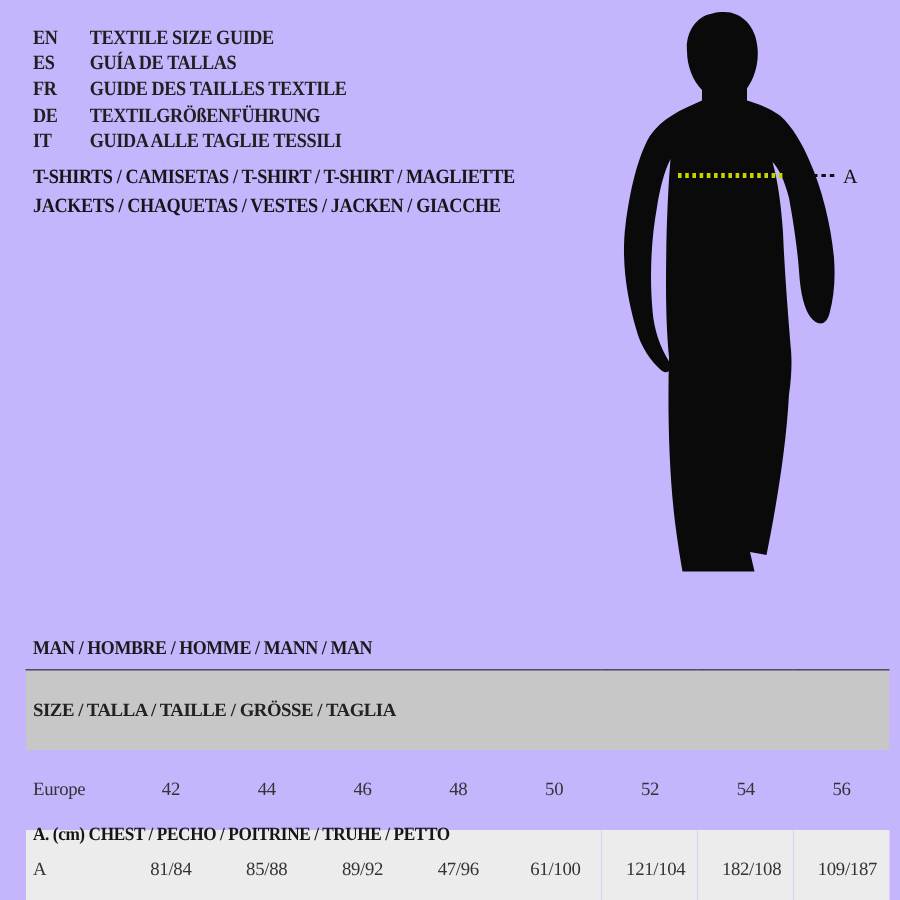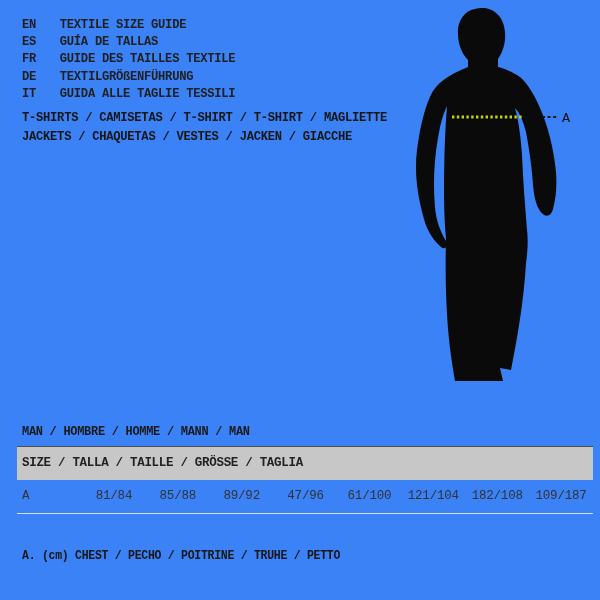--- a/index.html
+++ b/index.html
@@ -1,18 +1,18 @@
 <!DOCTYPE html>
 <html><head>
 <meta charset="utf-8">
 <style>
   html,body{margin:0;padding:0;background:#fff;}
   .canvas{
-    position:relative;width:600px;height:600px;background:#3b82f6;overflow:hidden;
-    font-family:Liberation Mono, monospace;color:#2d2d2d;
+    position:relative;width:600px;height:600px;background:#c4b5fd;overflow:hidden;
+    font-family:Liberation Serif, serif;color:#2d2d2d;
   }
   
   .lang-block{
     position:absolute;left:22px;top:16px;
     font-size:13.5px;font-weight:700;letter-spacing:-0.3px;color:#1f1f1f;
     transform:scaleX(0.9);transform-origin:0 0;
   }
   .lang-row{display:flex;height:17.2px;line-height:17.2px;white-space:nowrap;}
   .lang-code{width:42px;flex:0 0 42px;}
   
@@ -32,21 +32,21 @@
   }
   
   .size-table{
     position:absolute;left:17px;top:446px;width:576px;
     border-collapse:collapse;table-layout:fixed;
     font-size:12.5px;letter-spacing:-0.2px;color:#333;
     border-top:1px solid #4f4f4f;border-bottom:1px solid #d9d9d9;
   }
   .size-table col.label-col{width:65px;}
   .size-table th,.size-table td{
-    padding:0;height:33px;line-height:17px;font-weight:400;
+    padding:16px;height:21px;line-height:17px;font-weight:400;
     text-align:center;white-space:nowrap;overflow:hidden;
   }
   .size-table thead th{
     background:#c7c7c7;text-align:left;padding-left:5px;
     font-weight:700;color:#222;letter-spacing:-0.3px;
   }
   .size-table tbody th{text-align:left;padding-left:5px;font-weight:400;}
   .size-table tbody tr:nth-child(2),
   .size-table tbody tr:nth-child(3){background:#ececec;}
   .size-table tbody tr:nth-child(4) th,
@@ -150,20 +150,31 @@
         <col>
         <col>
     </colgroup>
     <thead>
       <tr>
         <th colspan="9">SIZE / TALLA / TAILLE / GRÖSSE / TAGLIA</th>
       </tr>
     </thead>
     <tbody id="size-table-body">
         <tr>
+          <th>Europe</th>
+          <td>42</td>
+          <td>44</td>
+          <td>46</td>
+          <td>48</td>
+          <td>50</td>
+          <td>52</td>
+          <td>54</td>
+          <td>56</td>
+        </tr>
+        <tr>
           <th>A</th>
           <td>81/84</td>
           <td>85/88</td>
           <td>89/92</td>
           <td>47/96</td>
           <td>61/100</td>
           <td>121/104</td>
           <td>182/108</td>
           <td>109/187</td>
         </tr>

